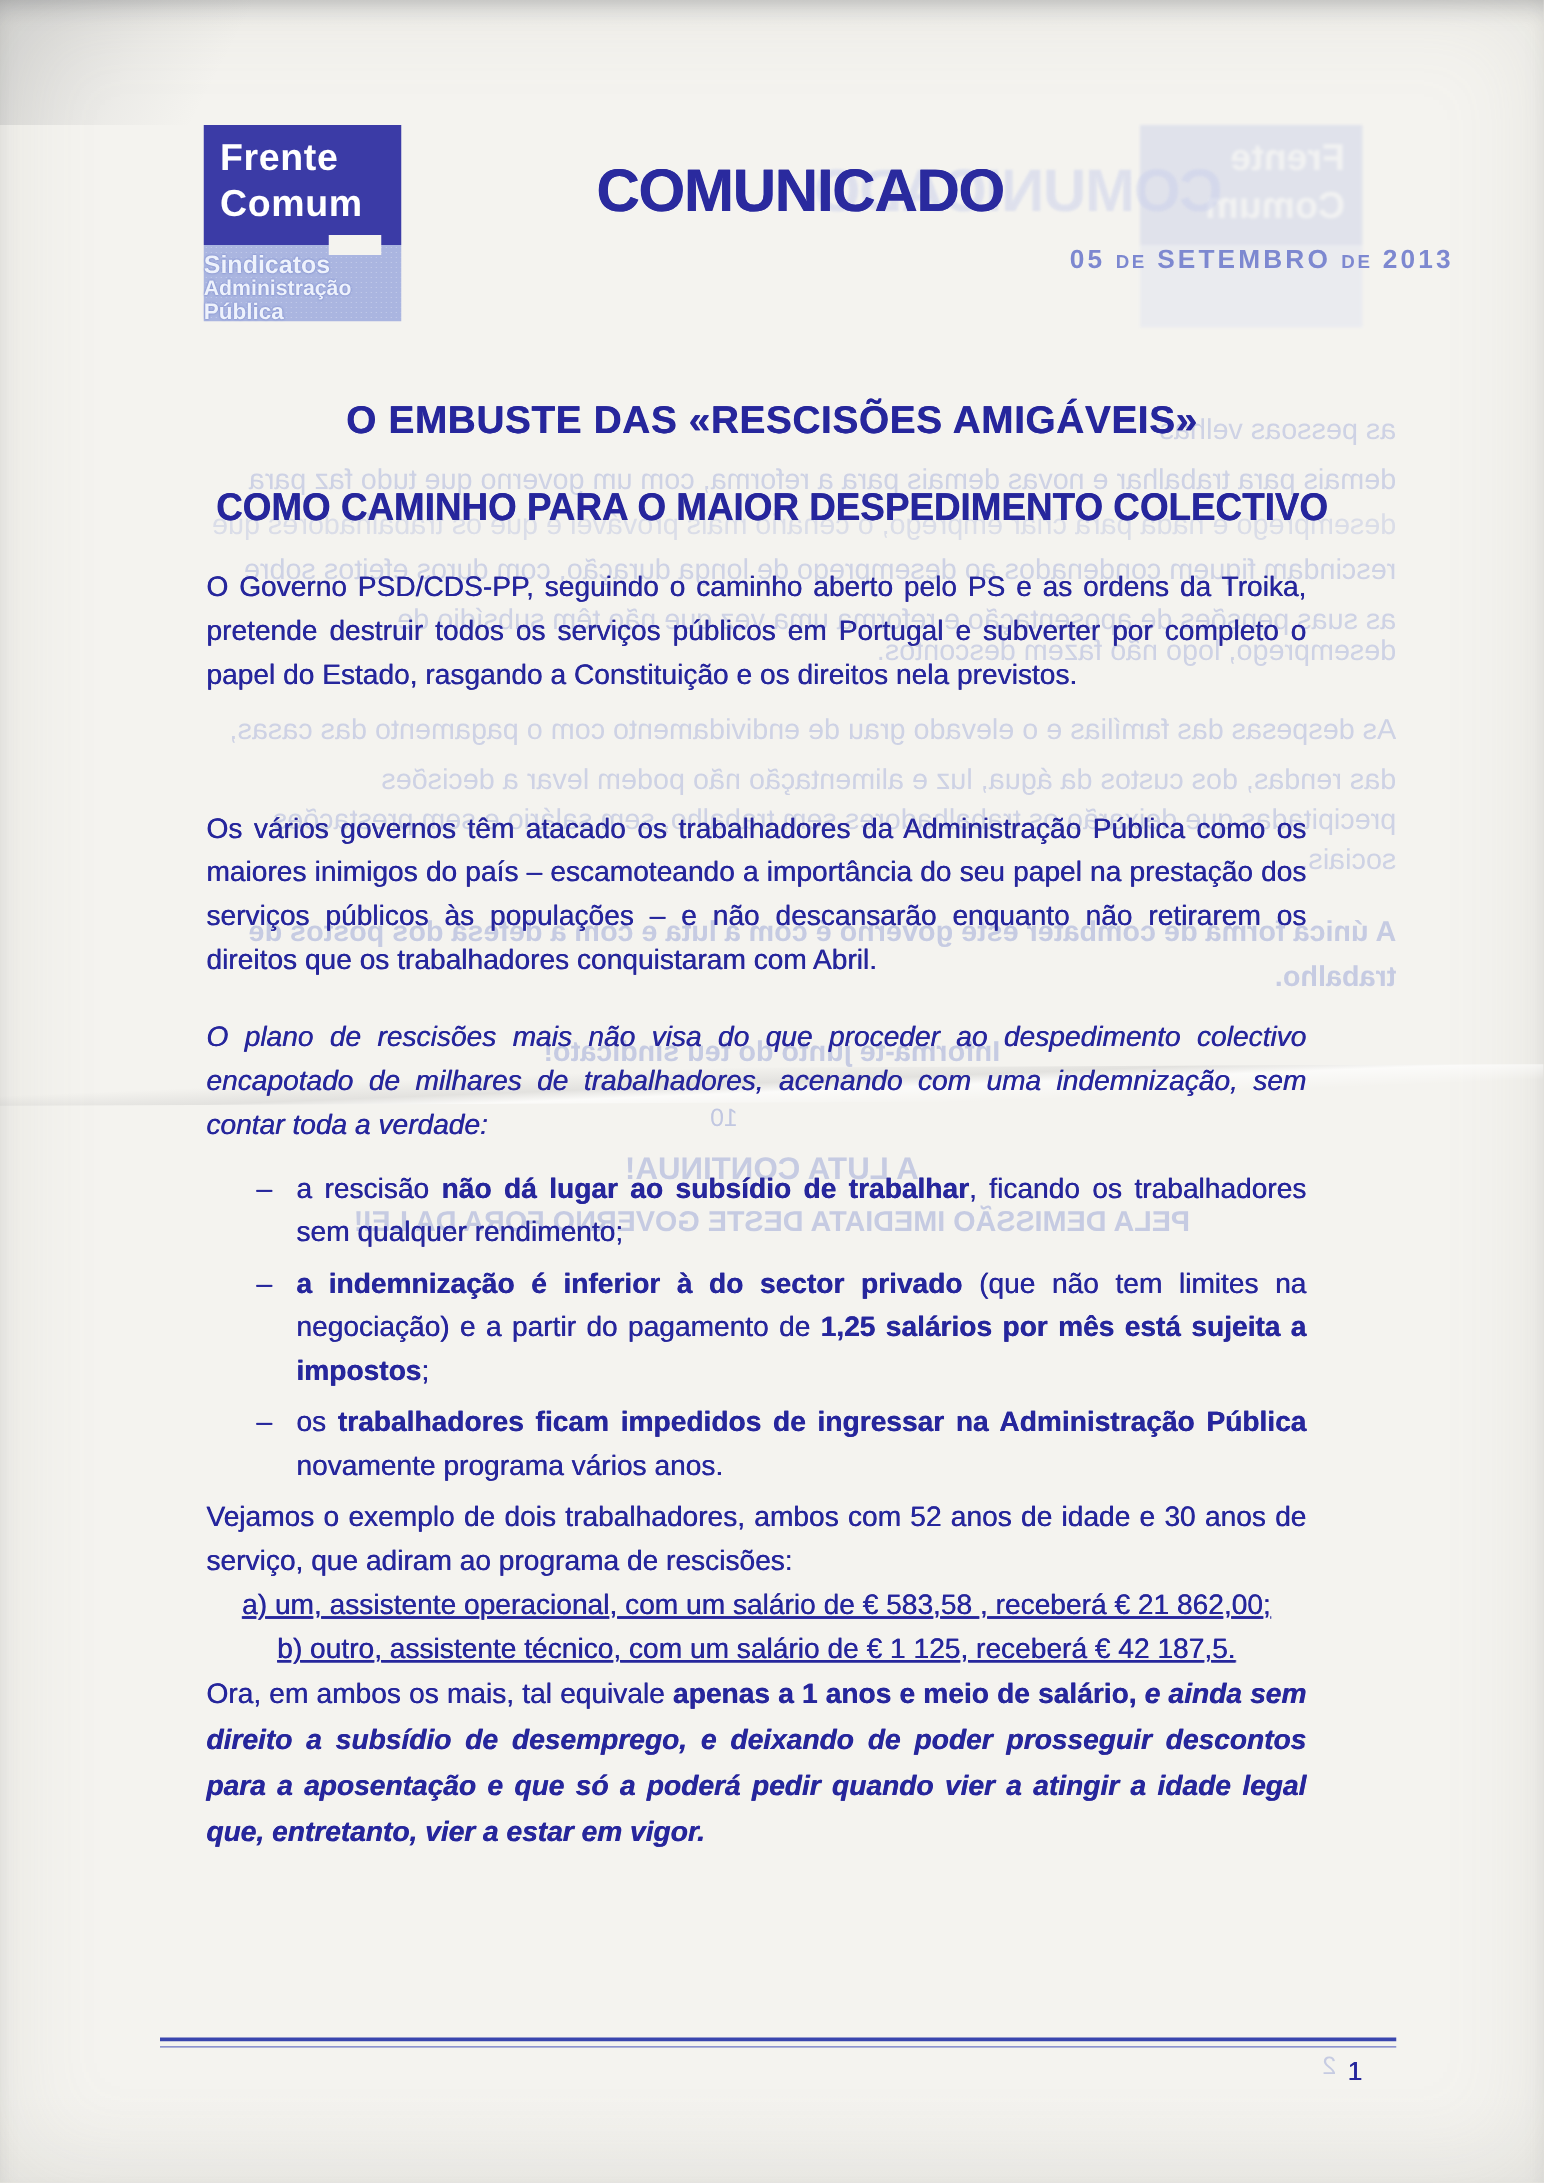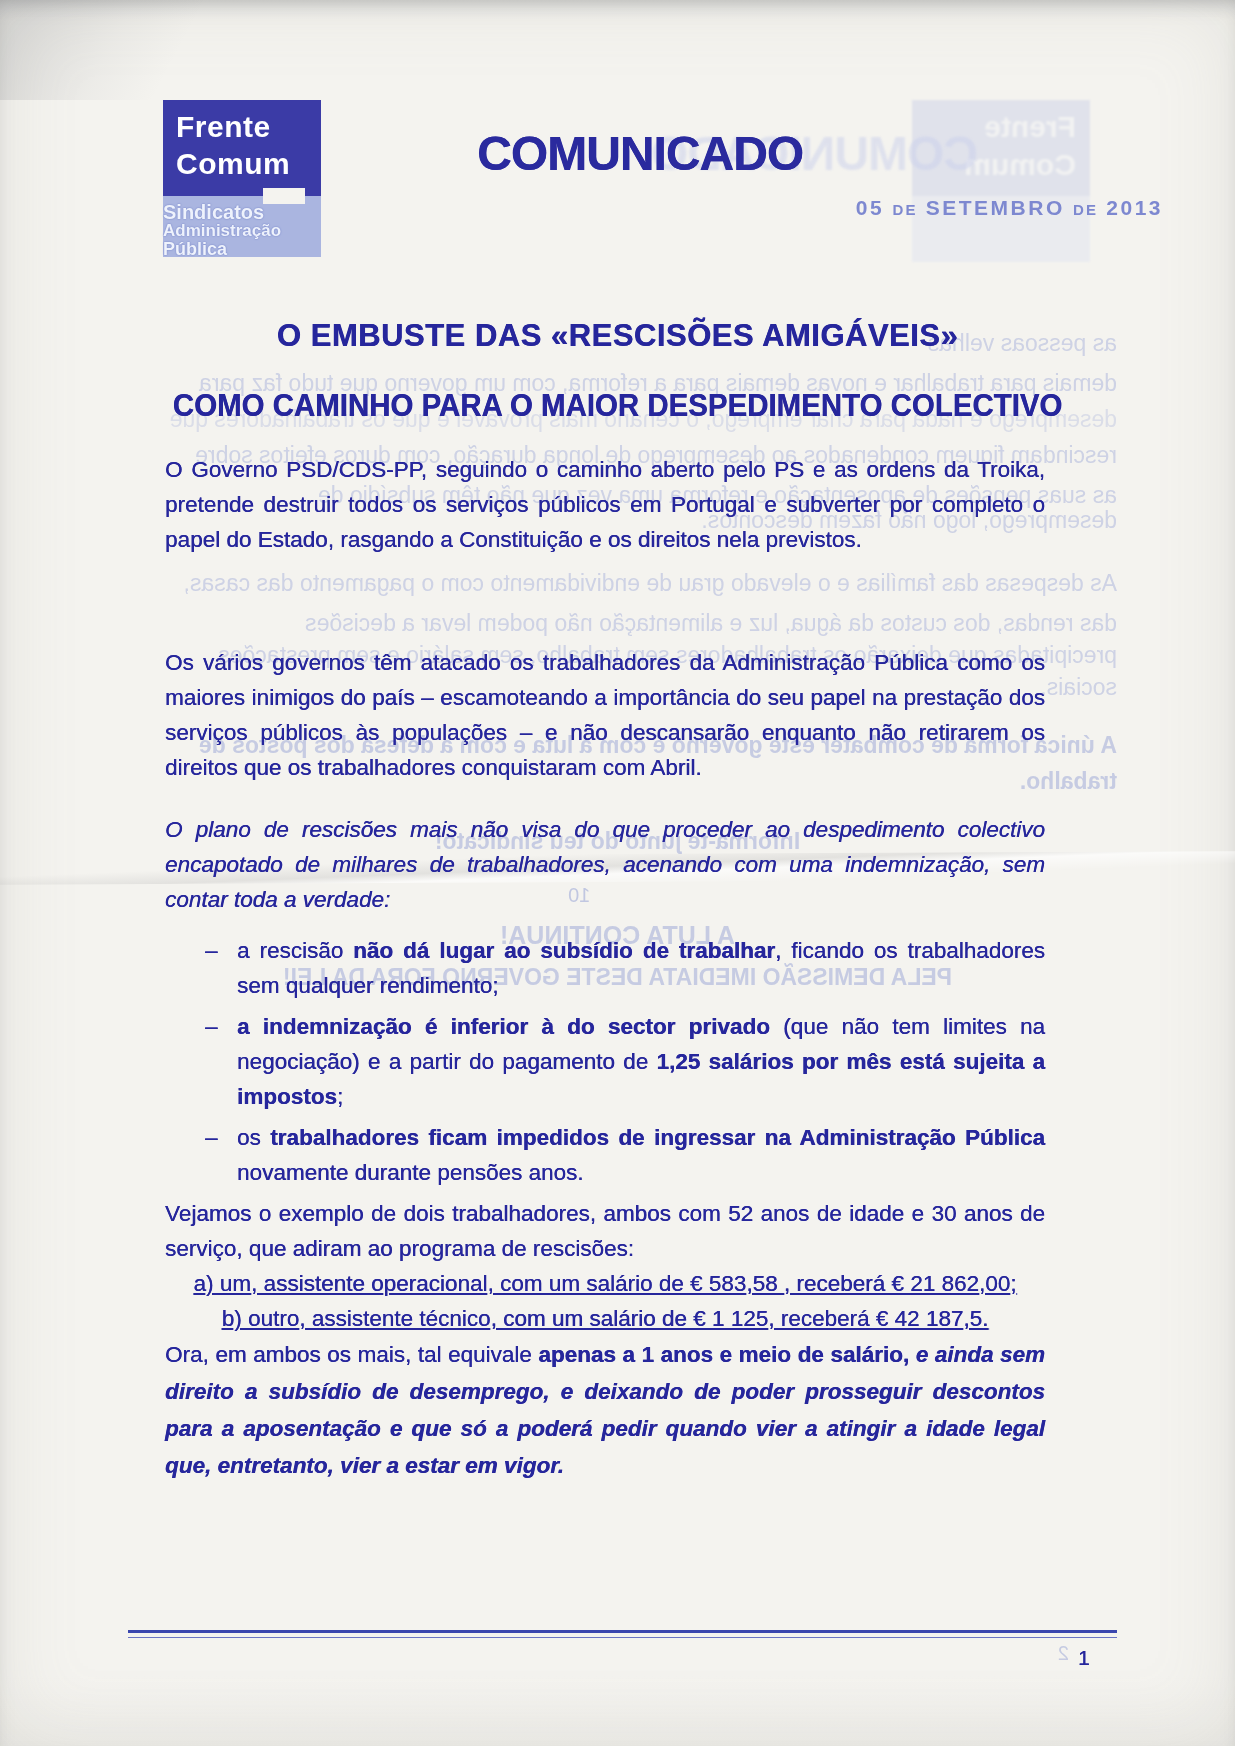--- a/index.html
+++ b/index.html
@@ -162,21 +162,21 @@
       <li>
         <span class="dash">–</span>
         <div class="li-text"><span>a rescisão </span><span class="b">não dá lugar ao subsídio de trabalhar</span><span>, ficando os trabalhadores sem qualquer rendimento;</span></div>
       </li>
       <li>
         <span class="dash">–</span>
         <div class="li-text"><span class="b">a indemnização é inferior à do sector privado</span><span> (que não tem limites na negociação) e a partir do pagamento de </span><span class="b">1,25 salários por mês está sujeita a impostos</span><span>;</span></div>
       </li>
       <li>
         <span class="dash">–</span>
-        <div class="li-text"><span>os </span><span class="b">trabalhadores ficam impedidos de ingressar na Administração Pública</span><span> novamente durante pensões anos.</span></div>
+        <div class="li-text"><span>os </span><span class="b">trabalhadores ficam impedidos de ingressar na Administração Pública</span><span> novamente programa vários anos.</span></div>
       </li>
     </ul>
 
     <p class="p4">Vejamos o exemplo de dois trabalhadores,  ambos com 52 anos de idade e 30 anos de serviço, que adiram ao programa de rescisões:</p>
     <p class="example">a) um, assistente operacional, com um salário de € 583,58 , receberá € 21 862,00;</p>
     <p class="example">b) outro, assistente técnico, com um salário de € 1 125, receberá € 42 187,5.</p>
     <p class="conclusion"><span>Ora, em ambos os mais, tal equivale </span><span class="b">apenas a 1 anos e meio de salário,</span><span class="b"> </span><span class="b i">e ainda sem direito a subsídio de desemprego, e deixando de poder prosseguir descontos para a aposentação e que só a poderá pedir quando vier a atingir a idade legal que, entretanto, vier a estar em vigor.</span></p>
   </div>
 
   <div class="footer-rule"></div>

